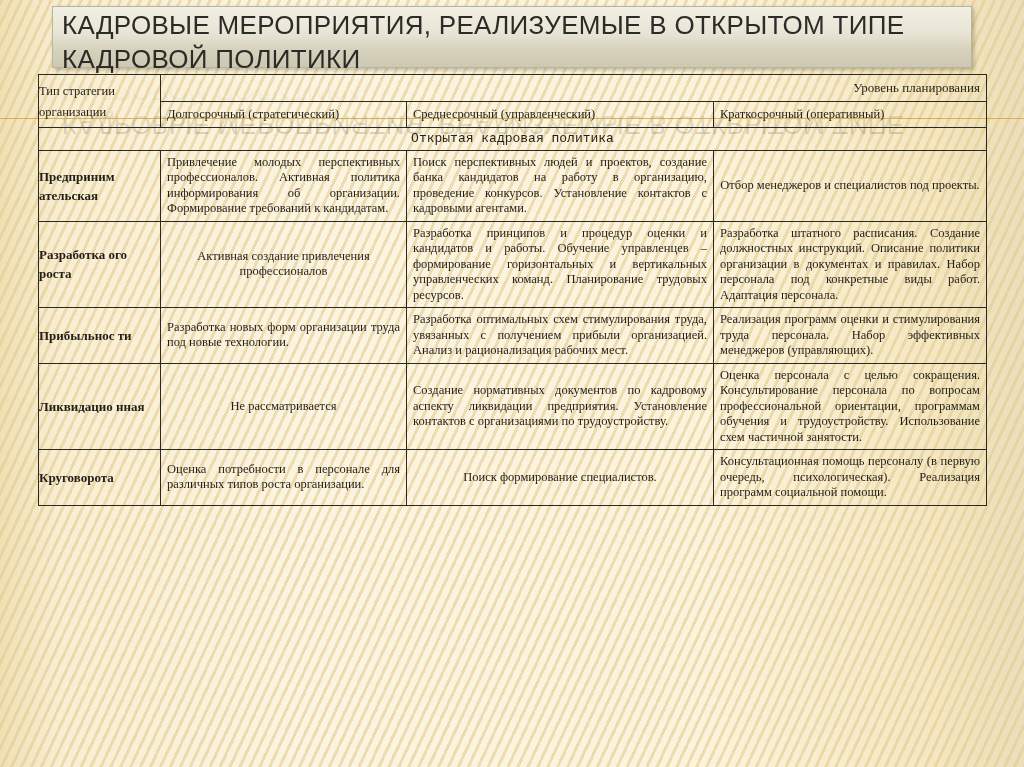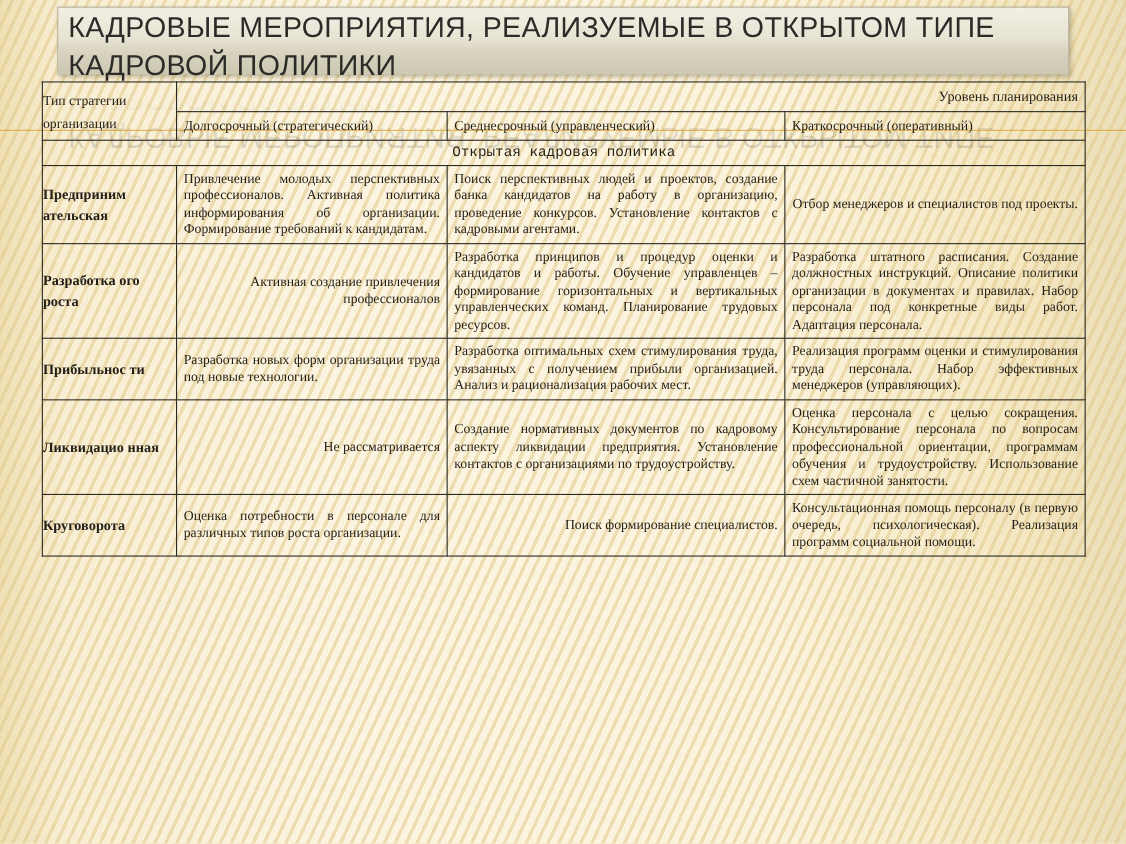--- a/index.html
+++ b/index.html
@@ -92,21 +92,21 @@
   .c-mid    { width:307px; }
   .c-short  { width:273px; }
 
   .hdr-center{ text-align:right; font-size:13px; }
   .hdr-left  { text-align:left; font-size:12.5px; }
   .type-cell{
     font-weight:bold; font-size:13px; line-height:19px;
     text-align:left; padding-left:0;
   }
   .band-cell{ text-align:center; font-size:13px; padding:3px 6px;font-family:Liberation Mono, monospace; }
-  .plain{ text-align:right; }
+  .plain{ text-align:center; }
 </style>
 </head>
 <body>
 
 <div id="bg-texture"></div>
 <div id="accent-rule"></div>
 
 <div id="title-band"></div>
 <div id="title-reflection">Кадровые мероприятия, реализуемые в открытом типе кадровой политики</div>
 <div id="title-text">Кадровые мероприятия, реализуемые в открытом типе кадровой политики</div>

